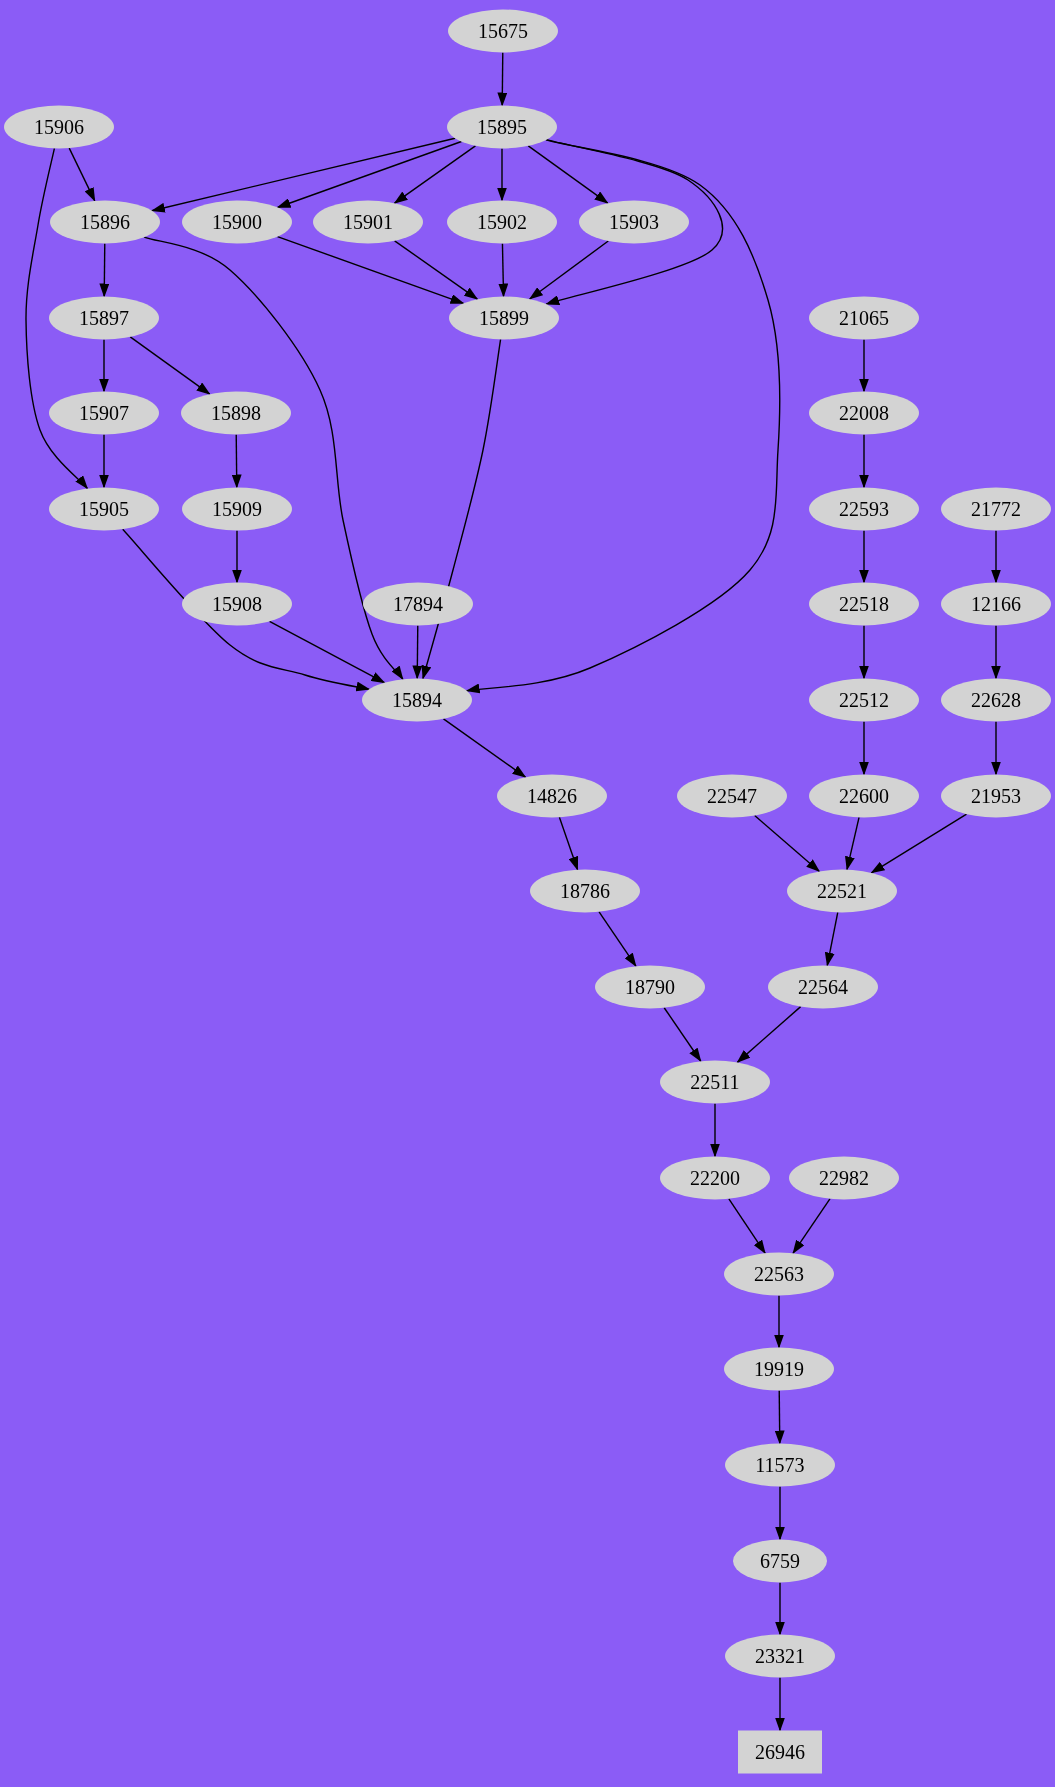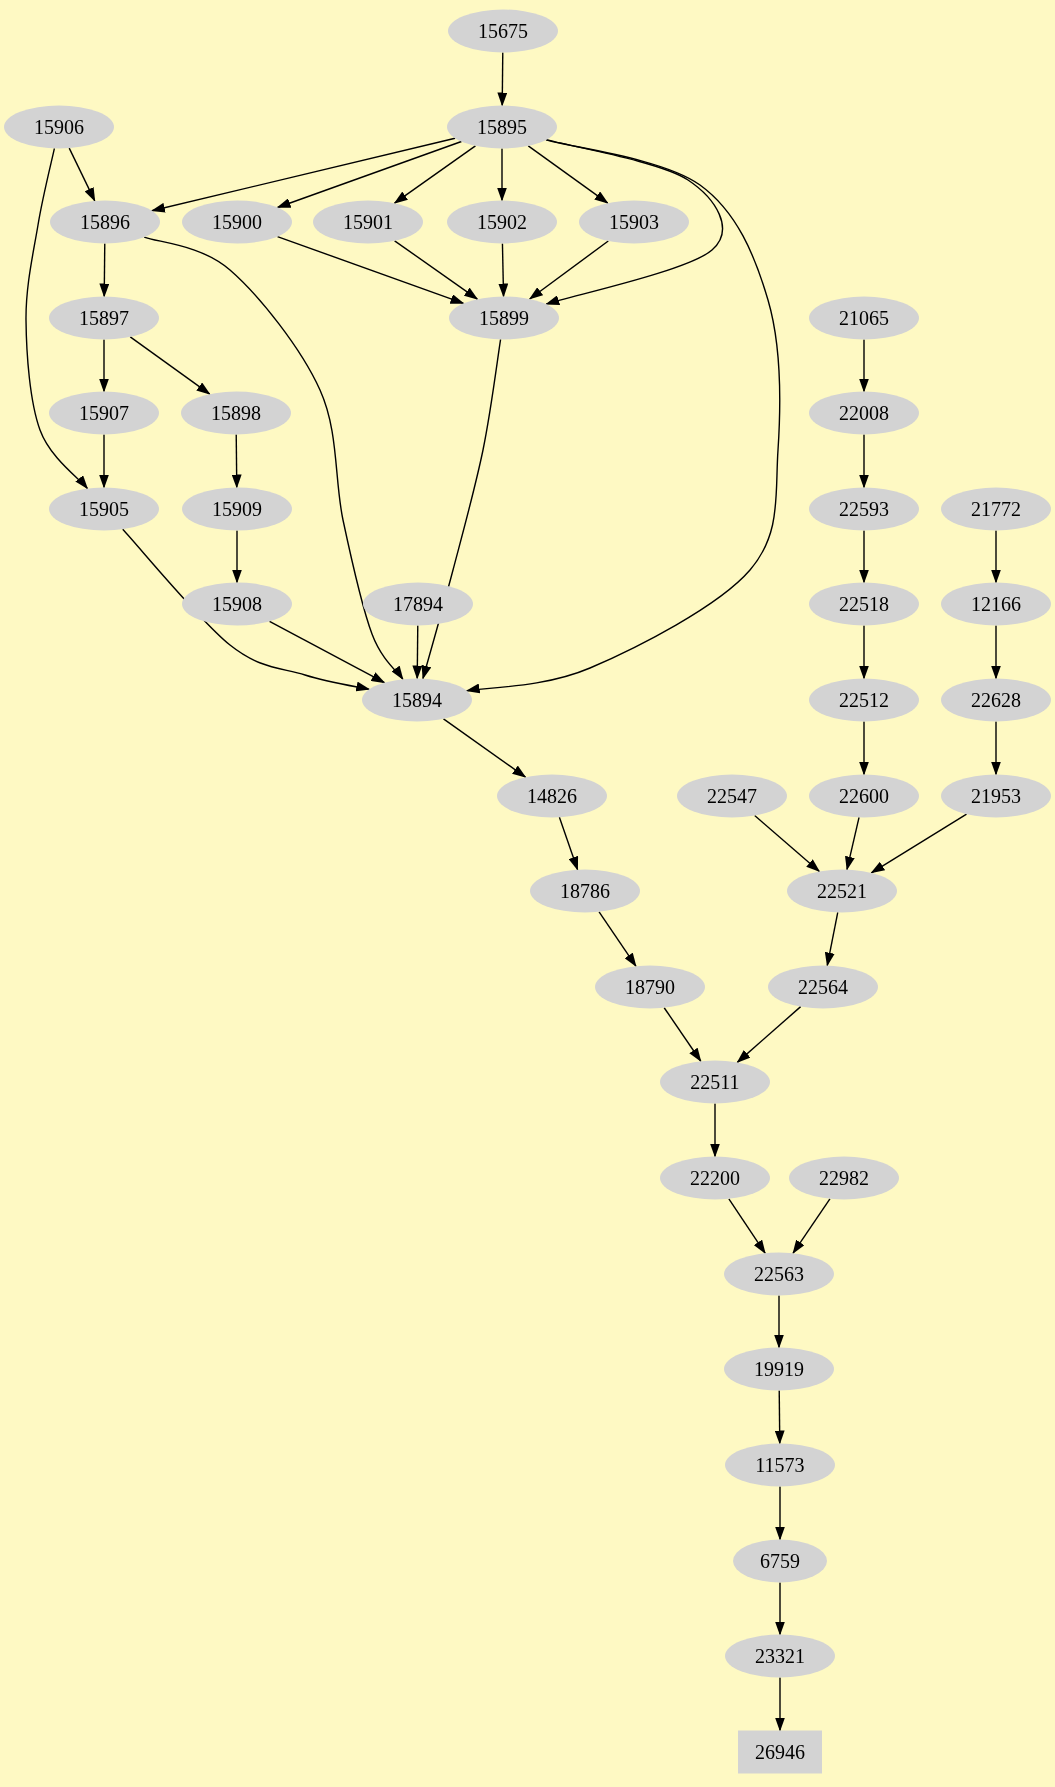--- a/index.html
+++ b/index.html
@@ -5,21 +5,21 @@
   html, body {
     margin: 0;
     padding: 0;
     background: #ffffff;
     font-family: "Liberation Serif", "DejaVu Serif", serif;
   }
   .canvas {
     position: relative;
     width: 1055px;
     height: 1787px;
-    background: #fef9c3;
+    background: #8b5cf6;
     overflow: hidden;
   }
   svg { display: block; }
   .edge-path {
     fill: none;
     stroke: #000000;
     stroke-width: 1.4;
   }
   .node-shape { stroke: none; }
   .node-label {

